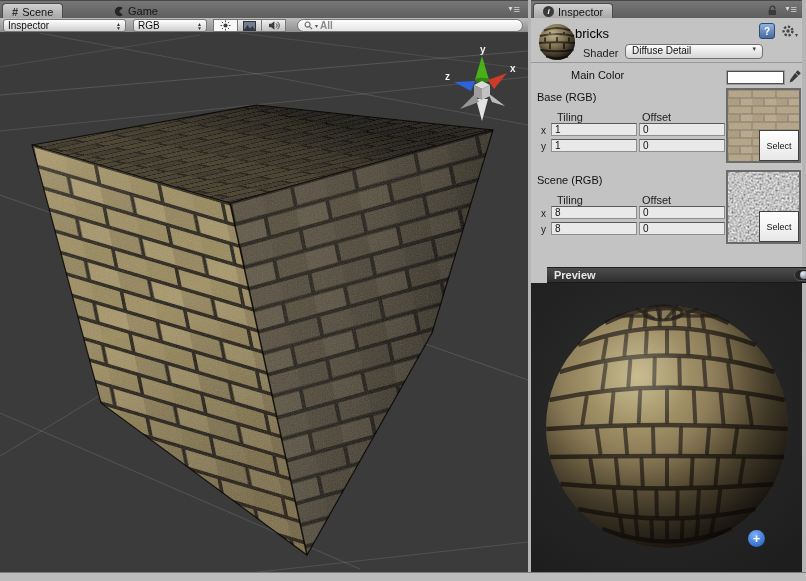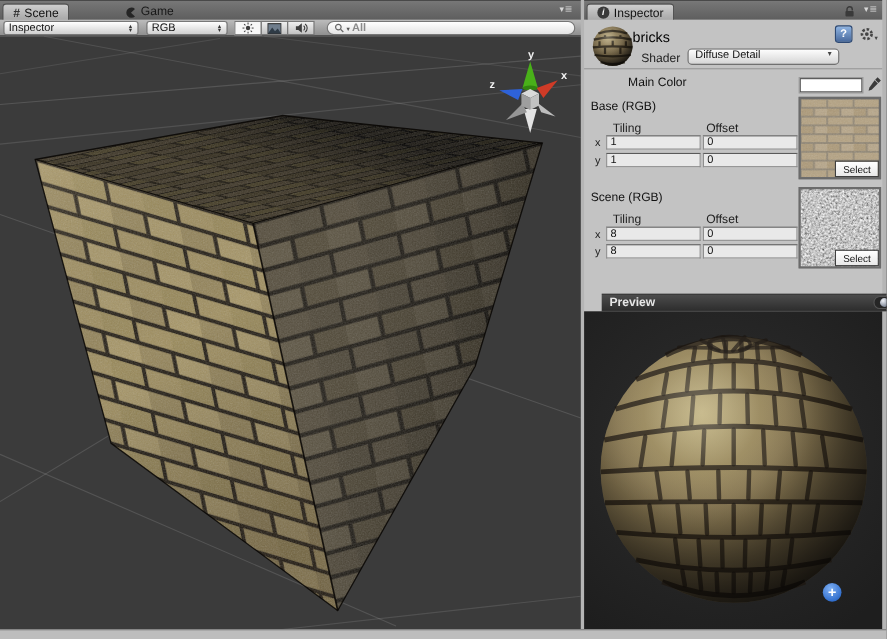--- a/index.html
+++ b/index.html
@@ -58,21 +58,21 @@
   .ilabel { position:absolute; font-size:11px; color:#111; }
   .iheader { position:absolute; font-size:11px; color:#222; }
   .axlabel { position:absolute; font-size:10px; color:#222; }
   .field { position:absolute; height:13px; width:86px; font-size:10px; color:#111; padding:0 3px;
            background:#e9e9e9; border:1px solid #8e8e8e; border-top-color:#5a5a5a;
            font-family:"Liberation Sans",sans-serif; }
   .swatch { position:absolute; left:196px; top:53px; width:57px; height:13px; background:#fff;
             border:1px solid #4e4e4e; box-shadow:0 0 0 1px #9b9b9b; }
   .thumb { position:absolute; left:195px; width:75px; border:2px solid #6b6b6b; box-shadow:inset 0 0 0 1px #454545;
            background:#888; }
-  .select-btn { position:absolute; right:0; bottom:0; width:40px; height:15px; background:linear-gradient(#ffffff,#e8e8e8);
+  .select-btn { position:absolute; right:0; bottom:0; width:40px; height:31px; background:linear-gradient(#ffffff,#e8e8e8);
                 border:1px solid #3f3f3f; font-size:9px; color:#111; display:flex; align-items:center; justify-content:center;margin-top:24px; }
 
   .preview-header { position:absolute; top:267px; left:16px; width:297px; height:16px;
                     background:linear-gradient(#4c4c4c,#2e2e2e); border-top:1px solid #202020; border-bottom:1px solid #191919;
                     display:flex; align-items:center; }
   .preview-title { font-size:11px; font-weight:bold; color:#e6e6e6; padding-left:7px; }
   .ph-btn { width:19px; height:12px; border-radius:6px; background:#262626; border:1px solid #555;
             display:flex; align-items:center; justify-content:center; margin-right:4px; }
   .ph-sphere { width:8px; height:8px; border-radius:50%; background:radial-gradient(circle at 35% 30%, #eef1f6, #828a99 70%, #565c68); }
   .ph-light { position:relative; width:14px; height:9px; }

